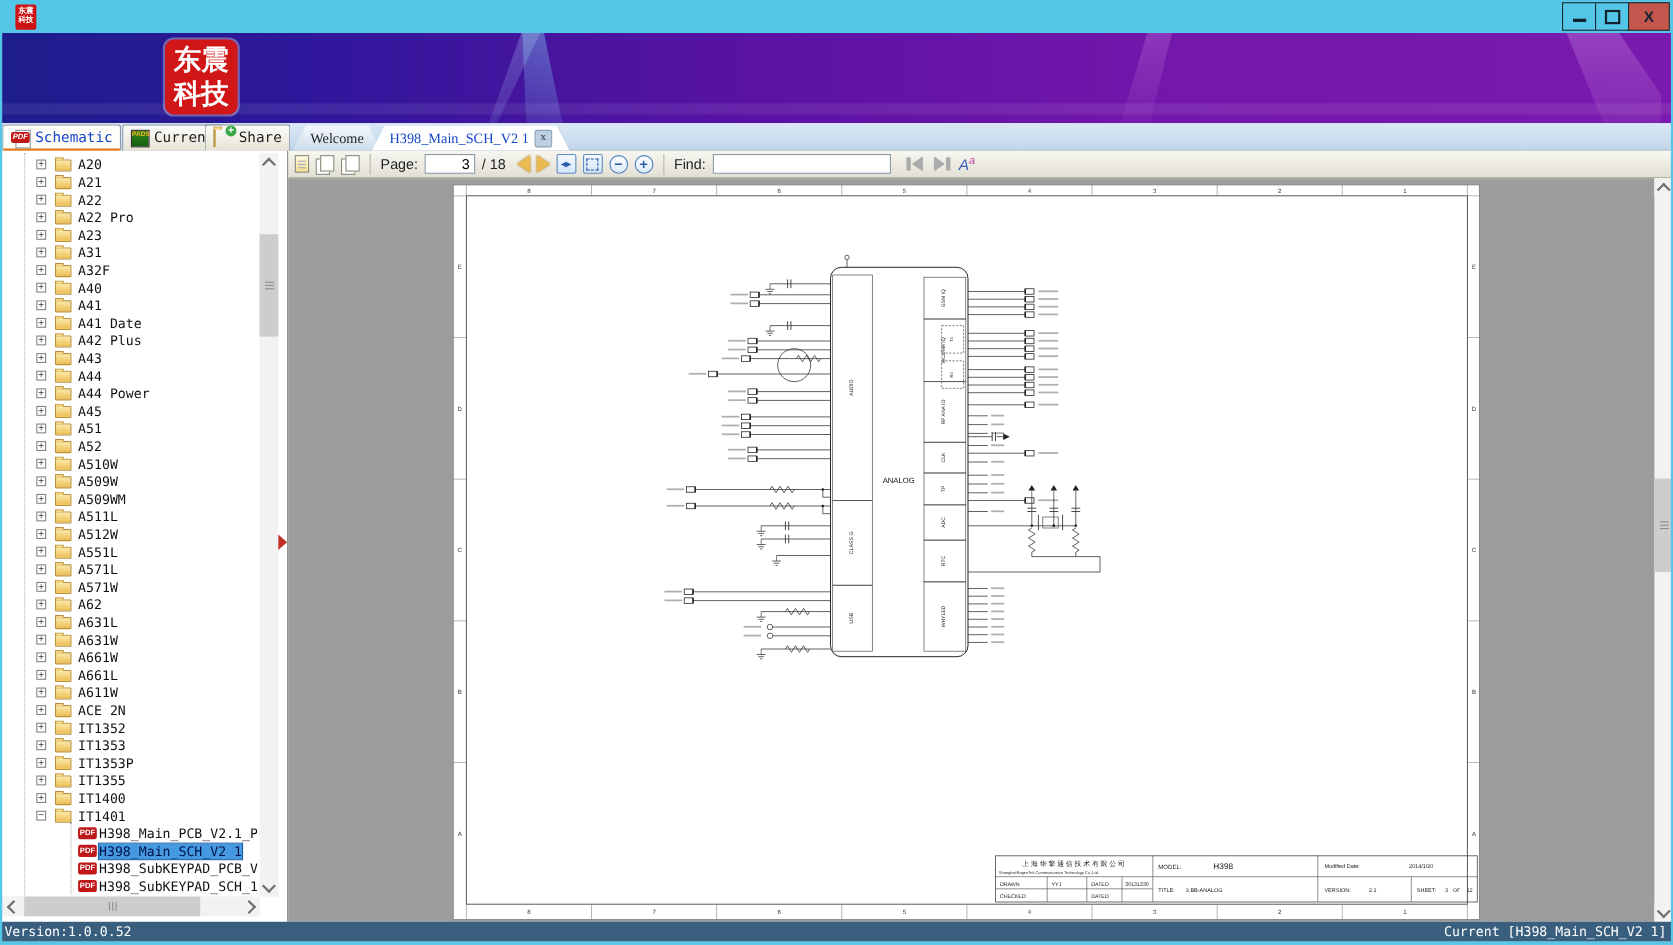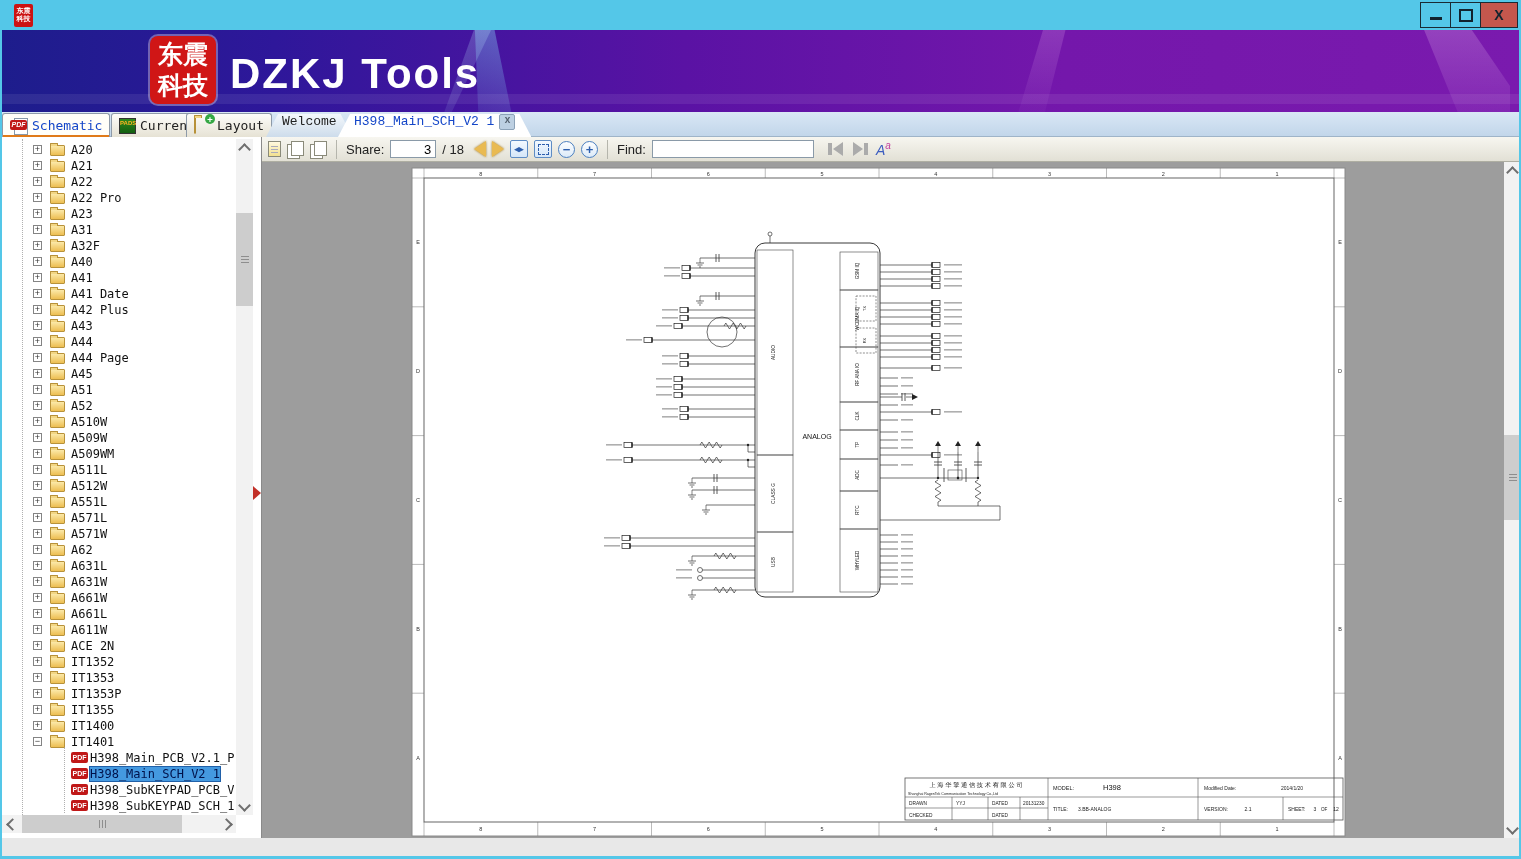--- a/index.html
+++ b/index.html
@@ -44,24 +44,24 @@
   
   .tabstrip{position:absolute;left:0;top:112px;width:1521px;height:25px;
             background:linear-gradient(#D9E7F5,#C2D6EA);border-bottom:1px solid #9FB4C8;box-sizing:border-box;}
   .tooltab{position:absolute;top:1px;height:24px;display:flex;align-items:center;gap:4px;padding:0 7px;box-sizing:border-box;
            border:1px solid #8E9AA8;border-bottom:none;border-radius:3px 3px 0 0;
            background:linear-gradient(#FDFDFA,#E6E2D4);font-size:13px;color:#222;
            font-family:"DejaVu Sans Mono",monospace;}
   .tooltab.active{background:#FFFEF8;}
   .tooltab.active::after{content:"";position:absolute;left:0;right:0;bottom:-1px;height:3px;background:#E07A18;}
   .tooltab.active .tl{color:#1446C8;}
-  .doctab{position:absolute;top:2px;height:23px;display:flex;align-items:flex-start;gap:5px;padding:0 16px;box-sizing:border-box;
+  .doctab{position:absolute;top:2px;height:23px;display:flex;align-items:center;gap:5px;padding:0 16px;box-sizing:border-box;
           clip-path:polygon(12px 0,calc(100% - 12px) 0,100% 100%,0 100%);
           background:linear-gradient(#F4F8FC,#CDDCEB);font-size:13px;color:#222;
-          font-family:Liberation Mono, monospace;}
+          font-family:Liberation Serif, serif;}
   .doctab.active{background:#FFFFFF;color:#1446C8;}
   .tabx{width:14px;height:14px;background:#BDD0E2;border:1px solid #8CA2B8;border-radius:2px;
         font-size:10px;line-height:12px;text-align:center;color:#55616E;font-weight:bold;}
   
   .ic-pdfdoc{position:relative;width:18px;height:16px;}
   .ic-pdfdoc .paper{position:absolute;right:0;top:0;width:12px;height:15px;background:#fff;border:1px solid #8899AA;}
   .ic-pdfdoc .badge{position:absolute;left:0;top:2px;width:17px;height:10px;background:#C01818;border-radius:2px;
                     color:#fff;font-size:7px;font-weight:bold;line-height:10px;text-align:center;font-family:"Liberation Sans",sans-serif;}
   .ic-pads{width:17px;height:16px;background:linear-gradient(#2E8A1E,#135E10);border:1px solid #333;box-sizing:border-box;
            color:#FFB421;font-size:6px;font-weight:bold;text-align:center;line-height:7px;padding-top:1px;font-family:"Liberation Sans",sans-serif;}
@@ -180,58 +180,57 @@
   <div class="banner">
     <div class="beam beam1"></div>
     <div class="beam beam2"></div>
     <div class="beam beam3"></div>
     <div class="beam beam4"></div>
     <div class="banner-glow"></div>
     <div class="logo-box">
       <div>东震</div>
       <div>科技</div>
     </div>
-    <div class="brand">DZKJ Tools</div>
   </div>
 
   <div class="tabstrip">
     <div class="tooltab active" style="left:2px;justify-content:space-between;">
       <span class="ic-pdfdoc">
           <i class="paper"></i>
           <i class="badge">PDF</i>
         </span>
       <span class="tl">Schematic</span>
     </div>
     <div class="tooltab" style="left:111px;">
       <span class="ic-pads">PADS</span>
       <span class="tl">Current</span>
     </div>
     <div class="tooltab" style="left:186px;">
       <span class="ic-share"><span class="folder"></span><span class="plus">+</span></span>
-      <span class="tl">Layout</span>
+      <span class="tl">Share</span>
     </div>
     <div class="doctab" style="left:266px;">
       <span>Welcome</span>
     </div>
     <div class="doctab active" style="left:338px;">
       <span>H398_Main_SCH_V2 1</span>
       <span class="tabx">x</span>
     </div>
   </div>
 
   <div class="toolbar">
     <div class="tb-page tint">
         <i></i>
         <i></i>
         <i></i>
       </div>
     <div class="tb-copy"></div>
     <div class="tb-copy"></div>
     <div class="tb-sep"></div>
-    <span class="lbl">Share:</span>
+    <span class="lbl">Page:</span>
     <input class="page-input" value="3" style="">
     <span class="lbl">/ 18</span>
     <div class="arrow-l" style="margin-left:4px;"></div>
     <div class="arrow-r"></div>
     <div class="bluebtn">◂▸</div>
     <div class="bluebtn">
         <span class="dashedbox"></span>
       </div>
     <div class="circbtn">−</div>
     <div class="circbtn">+</div>
@@ -308,21 +307,21 @@
           <span class="tree-label">A43</span>
         </div>
         <div class="tree-row root" style="top: 195px;">
           <span class="tw-box">+</span>
           <span class="folder"></span>
           <span class="tree-label">A44</span>
         </div>
         <div class="tree-row root" style="top: 211px;">
           <span class="tw-box">+</span>
           <span class="folder"></span>
-          <span class="tree-label">A44 Page</span>
+          <span class="tree-label">A44 Power</span>
         </div>
         <div class="tree-row root" style="top: 227px;">
           <span class="tw-box">+</span>
           <span class="folder"></span>
           <span class="tree-label">A45</span>
         </div>
         <div class="tree-row root" style="top: 243px;">
           <span class="tw-box">+</span>
           <span class="folder"></span>
           <span class="tree-label">A51</span>
@@ -877,16 +876,20 @@
             <i></i>
             <i></i>
           </span>
         </div>
       <div class="sb-btn" style="left:0;top:659px;width:17px;height:17px;">
           <span class="chev down"></span>
         </div>
     </div>
   </div>
 
+  <div class="statusbar">
+    <span class="status-left">Version:1.0.0.52</span>
+    <span class="status-right">Current [H398_Main_SCH_V2 1]</span>
+  </div>
   <div class="cyanstrip"></div>
   <div class="edge" style="left:0;"></div>
   <div class="edge" style="left:1519px;"></div>
 </div>
 
 </body></html>

